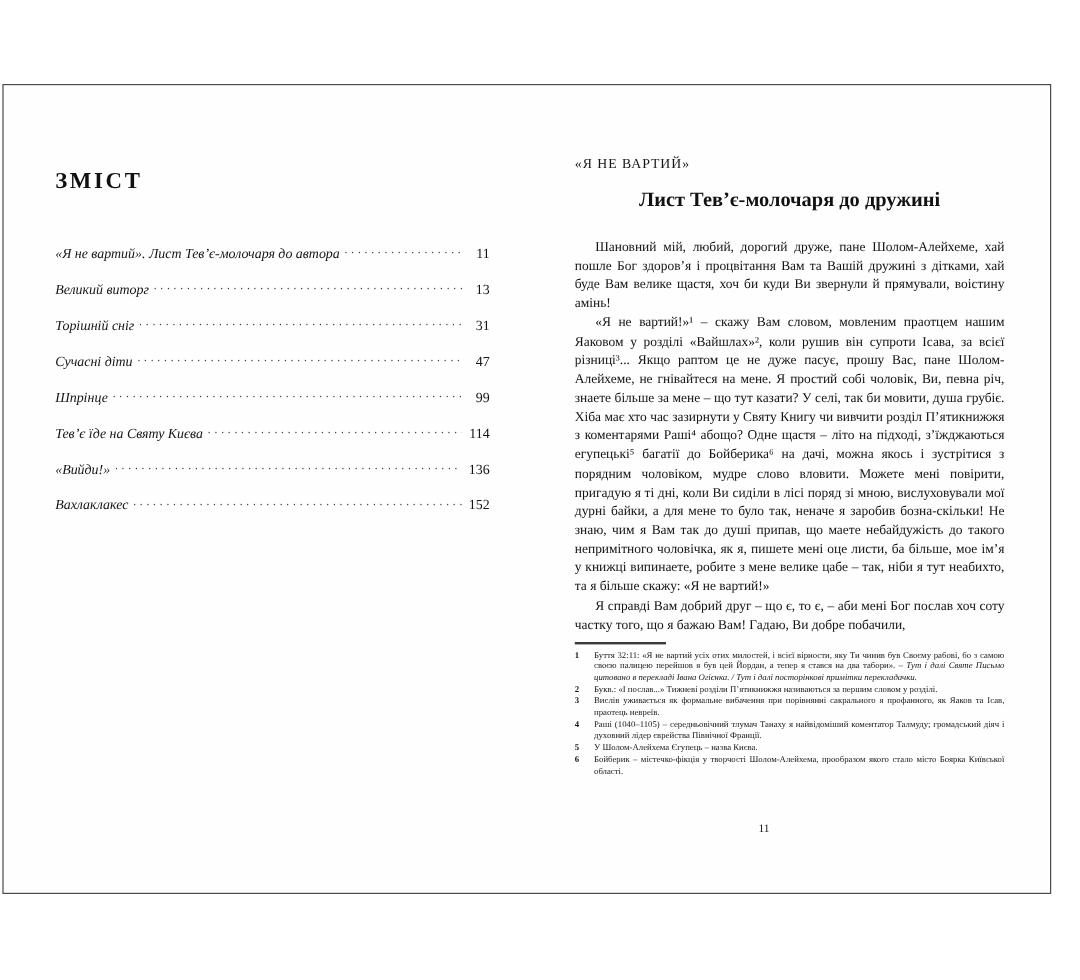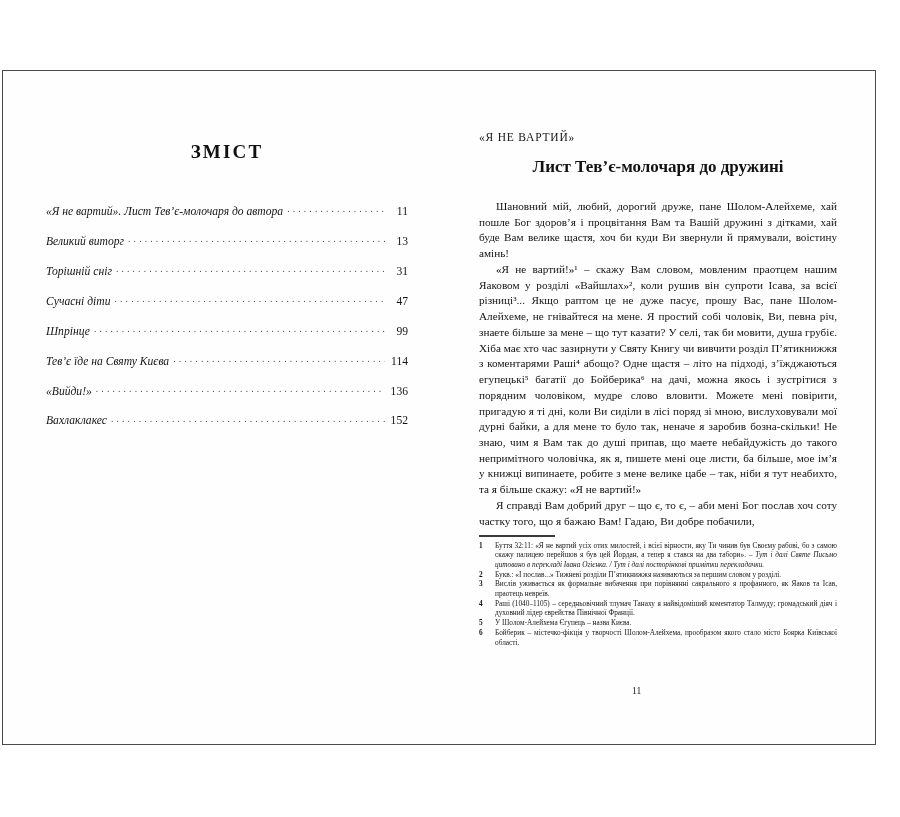--- a/index.html
+++ b/index.html
@@ -38,21 +38,21 @@
   #page-right { width: 436px; }
 
   
   #toc-block {
     position: absolute;
     left: 43px;
     top: 70px;
     width: 362px;
   }
   #toc-title {
-    text-align: center;
+    text-align: left;
     font-size: 19px;
     font-weight: bold;
     letter-spacing: 2.2px;
     margin: 0 0 40px 0;
     color: #111;
   }
   .toc-row {
     display: flex;
     align-items: baseline;
     font-size: 11.6px;
@@ -223,21 +223,21 @@
           <p class="body-par">«Я не вартий!»¹ – скажу Вам словом, мовленим праотцем нашим Яаковом у розділі «Вайшлах»², коли рушив він супроти Ісава, за всієї різниці³... Якщо раптом це не дуже пасує, прошу Вас, пане Шолом-Алейхеме, не гнівайтеся на мене. Я простий собі чоловік, Ви, певна річ, знаете більше за мене – що тут казати? У селі, так би мовити, душа грубіє. Хіба має хто час зазирнути у Святу Книгу чи вивчити розділ П’ятикнижжя з коментарями Раші⁴ абощо? Одне щастя – літо на підході, з’їжджаються егупецькі⁵ багатії до Бойберика⁶ на дачі, можна якось і зустрітися з порядним чоловіком, мудре слово вловити. Можете мені повірити, пригадую я ті дні, коли Ви сиділи в лісі поряд зі мною, вислуховували мої дурні байки, а для мене то було так, неначе я заробив бозна-скільки! Не знаю, чим я Вам так до душі припав, що маете небайдужість до такого непримітного чоловічка, як я, пишете мені оце листи, ба більше, мое ім’я у книжці випинаете, робите з мене велике цабе – так, ніби я тут неабихто, та я більше скажу: «Я не вартий!»</p>
           <p class="body-par">Я справді Вам добрий друг – що є, то є, – аби мені Бог послав хоч соту частку того, що я бажаю Вам! Гадаю, Ви добре побачили,</p>
         </div>
     </div>
 
     <div id="footnotes">
       <div id="footnote-rule"></div>
       <div id="footnote-list">
           <div class="footnote">
             <span class="fn-num">1</span>
-            <span class="fn-text"><span>Буття 32:11: «Я не вартий усіх отих милостей, і всієї вірности, яку Ти чинив був Своєму рабові, бо з самою скажу палицею перейшов я був цей Йордан, а тепер я стався на два табори». – </span><i>Тут і далі Святе Письмо цитовано в перекладі Івана Огієнка. / Тут і далі посторінкові примітки перекладачки.</i></span>
+            <span class="fn-text"><span>Буття 32:11: «Я не вартий усіх отих милостей, і всієї вірности, яку Ти чинив був Своєму рабові, бо з самою своєю палицею перейшов я був цей Йордан, а тепер я стався на два табори». – </span><i>Тут і далі Святе Письмо цитовано в перекладі Івана Огієнка. / Тут і далі посторінкові примітки перекладачки.</i></span>
           </div>
           <div class="footnote">
             <span class="fn-num">2</span>
             <span class="fn-text"><span>Букв.: «І послав...» Тижневі розділи П’ятикнижжя називаються за першим словом у розділі.</span></span>
           </div>
           <div class="footnote">
             <span class="fn-num">3</span>
             <span class="fn-text"><span>Вислів уживається як формальне вибачення при порівнянні сакрального я профанного, як Яаков та Ісав, праотець невреїв.</span></span>
           </div>
           <div class="footnote">

